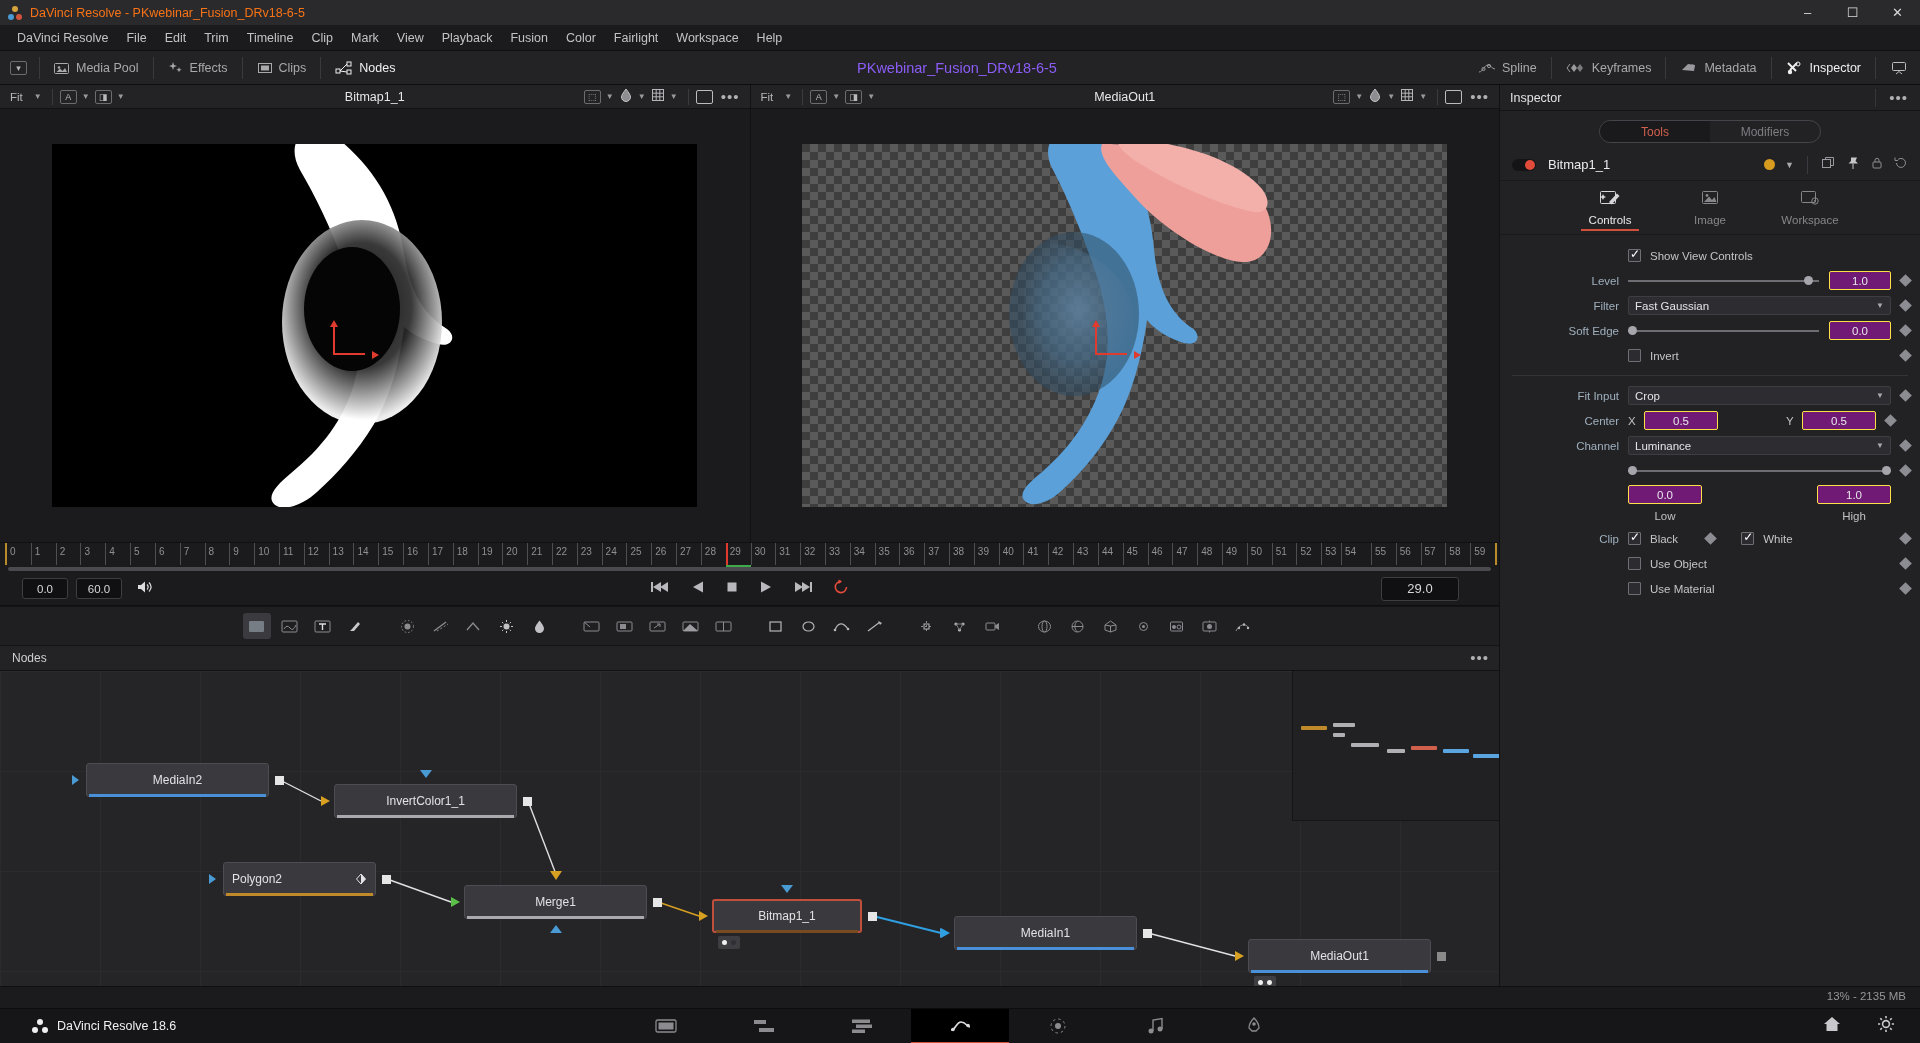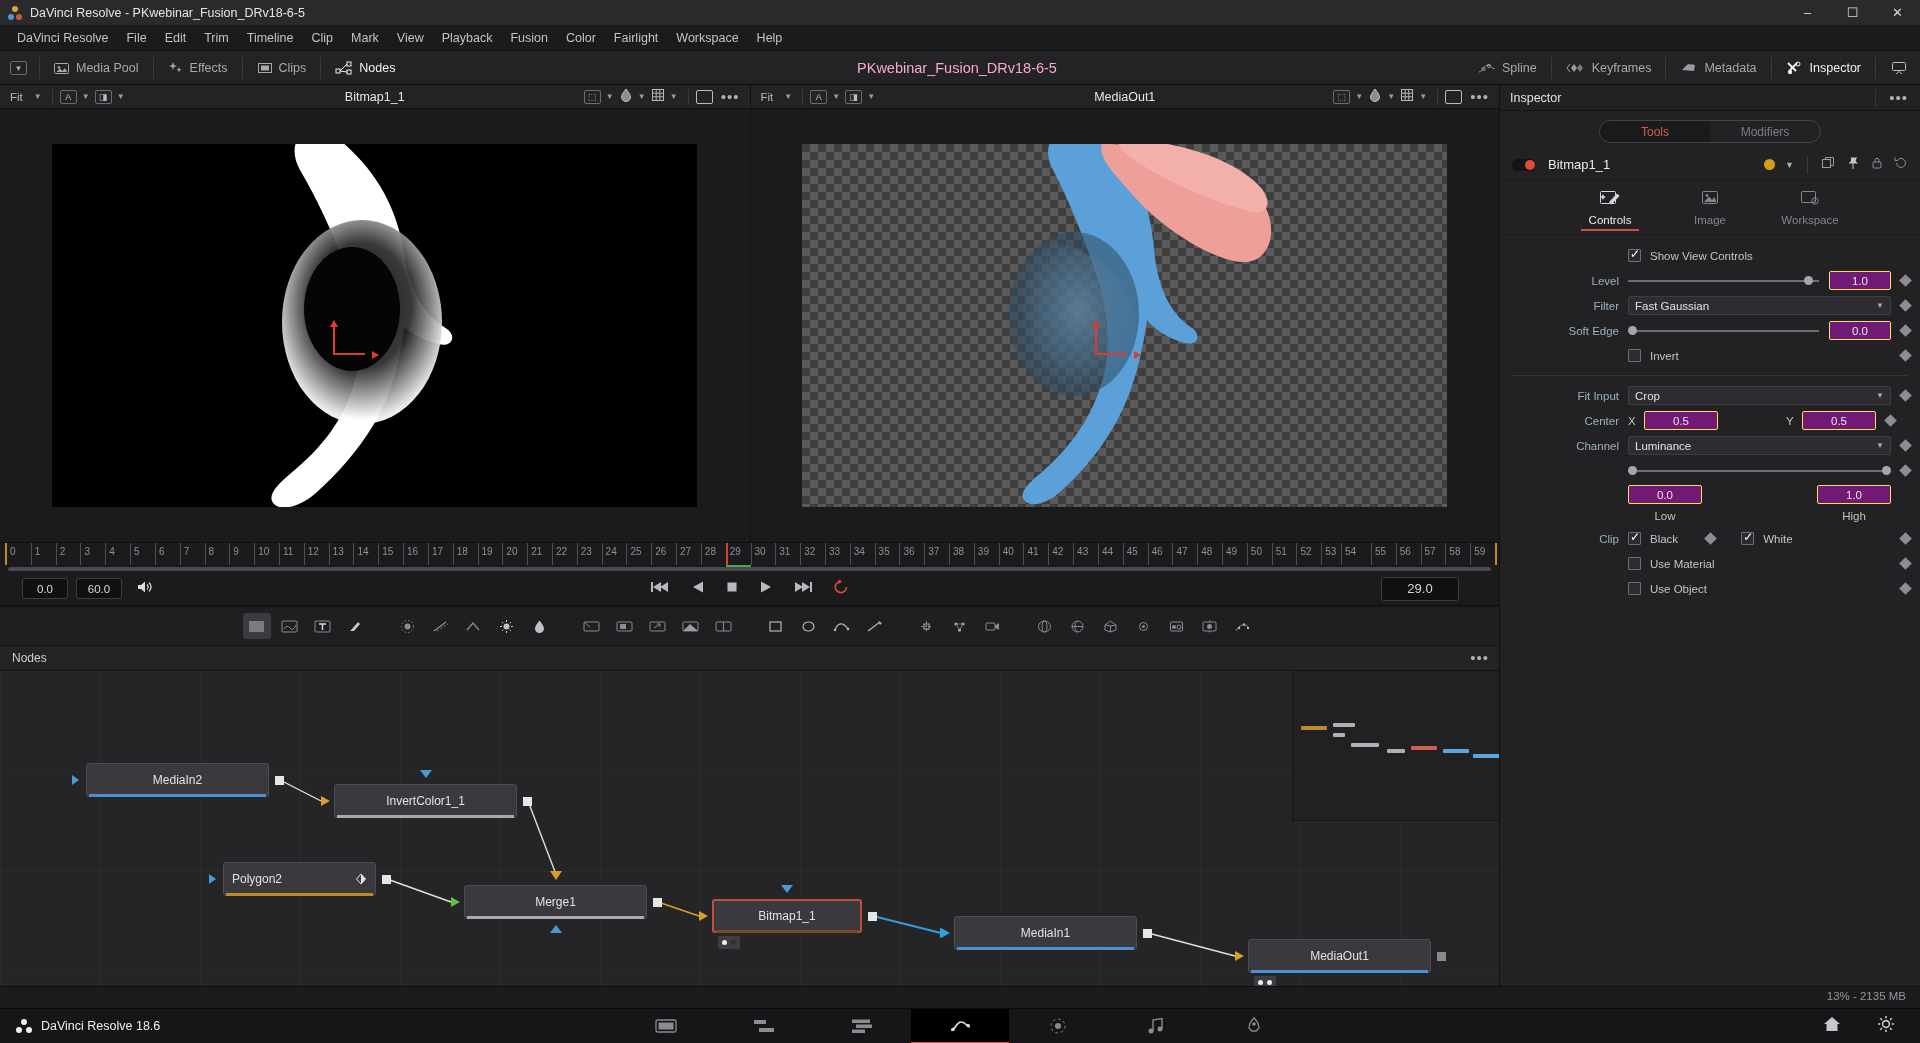--- a/index.html
+++ b/index.html
@@ -20,21 +20,21 @@
   }
   .titlebar .app-icon {
     width: 14px; height: 14px; margin-right: 8px; position: relative; flex: 0 0 14px;
   }
   .titlebar .app-icon .d1, .titlebar .app-icon .d2, .titlebar .app-icon .d3 {
     position: absolute; border-radius: 50%; width: 6px; height: 6px;
   }
   .titlebar .app-icon .d1 { background: #d6a33c; top: 0; left: 4px; }
   .titlebar .app-icon .d2 { background: #4a9ad4; bottom: 0; left: 0; }
   .titlebar .app-icon .d3 { background: #d1543c; bottom: 0; right: 0; }
-  .titlebar .title-text { font-size: 12.5px; color: #e5e5e5; }
+  .titlebar .title-text { font-size: 12.5px; color: #f97316; }
   .win-btns { position: absolute; right: 0; top: 0; height: 25px; display: flex; }
   .win-btn { width: 45px; height: 25px; display: flex; align-items: center; justify-content: center;
              font-size: 13px; color: #d8d8d8; }
 
   
   .menubar {
     height: 26px; background: #1b1b1d; display: flex; align-items: center;
     padding-left: 8px; flex: 0 0 26px; border-bottom: 1px solid #0e0e10;
   }
   .menu-item { font-size: 12.5px; color: #c3c3c3; padding: 3px 9px; white-space: nowrap; }
@@ -45,21 +45,21 @@
     flex: 0 0 34px; border-bottom: 1px solid #0d0d0f; position: relative;
   }
   .tt-left { display: flex; align-items: center; height: 100%; }
   .tt-sep { width: 1px; height: 22px; background: #3a3a3e; margin: 0 2px; }
   .tt-btn { display: flex; align-items: center; gap: 6px; padding: 0 12px; height: 100%;
             font-size: 12.5px; color: #a9a9ac; }
   .tt-btn.active { color: #f0f0f0; }
   .tt-btn svg { display: block; }
   .tt-title {
     position: absolute; left: 0; right: 6px; text-align: center;
-    font-size: 14.5px; color: #f9a8d4; pointer-events: none; font-weight: 400;
+    font-size: 14.5px; color: #8b5cf6; pointer-events: none; font-weight: 400;
   }
   .tt-right { position: absolute; right: 0; top: 0; height: 100%; display: flex; align-items: center; }
 
   
   .body-row { display: flex; flex: 1 1 auto; min-height: 0; }
   .left-col { display: flex; flex-direction: column; width: 1499px; flex: 0 0 1499px; min-width: 0; }
 
   
   .viewers { display: flex; flex: 0 0 457px; height: 457px; background: #1b1b1d; }
   .viewer { flex: 1 1 50%; display: flex; flex-direction: column; min-width: 0; }
@@ -224,21 +224,21 @@
   .smalllab { font-size: 11.5px; color: #c0c0c5; }
 
   
   .statusbar { flex: 0 0 22px; height: 22px; background: #1b1b1d; position: relative;
                border-top: 1px solid #0f0f11; }
   .statusbar .mem { position: absolute; right: 14px; top: 3px; font-size: 11.5px; color: #96969b; }
 
   
   .pagebar { flex: 0 0 35px; height: 35px; background: #161618; display: flex; align-items: center;
              position: relative; border-top: 1px solid #0c0c0e; }
-  .pb-left { display: flex; align-items: center; gap: 9px; padding-left: 16px; }
+  .pb-left { display: flex; align-items: center; gap: 9px; padding-left: 32px; }
   .pb-left .glyph { width: 16px; height: 14px; position: relative; }
   .pb-left .glyph i { position: absolute; border-radius: 50%; background: #f0f0f0; width: 6px; height: 6px; }
   .pb-name { font-size: 12.5px; color: #f0f0f0; }
   .pb-center { position: absolute; left: 0; right: 0; display: flex; justify-content: center; gap: 0; }
   .pb-tab { width: 98px; height: 35px; display: flex; align-items: center; justify-content: center;
             position: relative; }
   .pb-tab.on { background: #000; }
   .pb-tab.on::after { content: ""; position: absolute; left: 0; right: 0; bottom: 0; height: 2px; background: #d0503c; }
   .pb-right { position: absolute; right: 24px; display: flex; align-items: center; gap: 34px; }
 </style>
@@ -1217,29 +1217,29 @@
           <span class="cb-lab">Black</span>
           <span class="kf" style="margin-left:28px;"></span>
           <span class="cb on" style="margin-left:26px;"></span>
           <span class="cb-lab">White</span>
           <span class="kf" style="margin-left:auto;"></span>
         </div>
 
         <div class="row">
           <span class="lbl"></span>
           <span class="cb"></span>
-          <span class="cb-lab">Use Material</span>
+          <span class="cb-lab">Use Object</span>
           <span style="margin-left:auto;"></span>
           <span class="kf"></span>
         </div>
 
         <div class="row">
           <span class="lbl"></span>
           <span class="cb"></span>
-          <span class="cb-lab">Use Object</span>
+          <span class="cb-lab">Use Material</span>
           <span style="margin-left:auto;"></span>
           <span class="kf"></span>
         </div>
       </div>
     </div>
   </div>
 
   <div class="statusbar">
     <span class="mem">13% - 2135 MB</span>
   </div>

